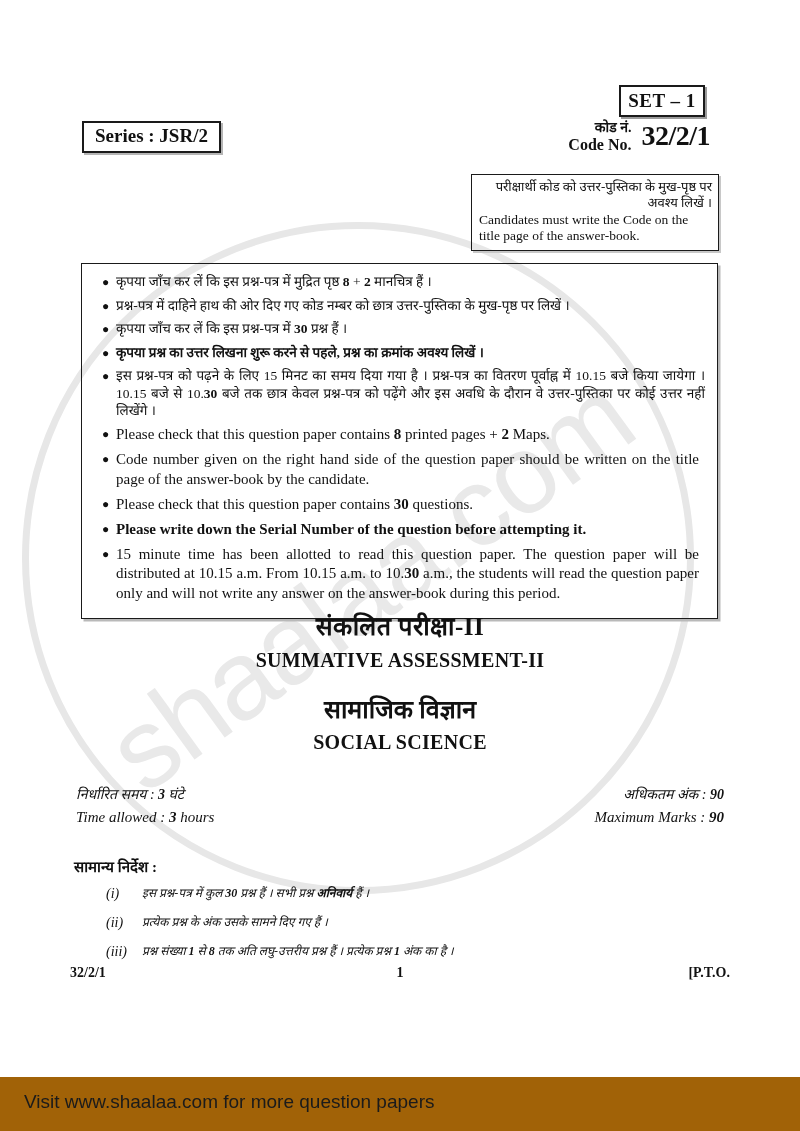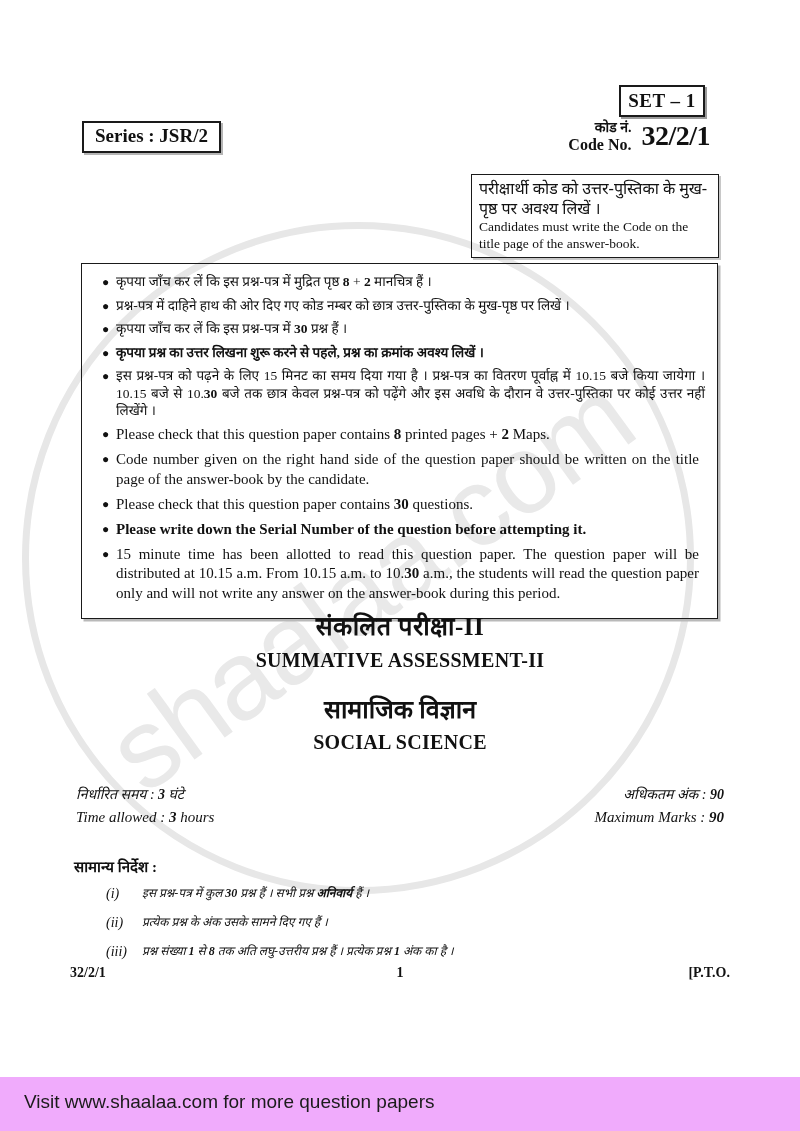--- a/index.html
+++ b/index.html
@@ -124,21 +124,21 @@
 
   .code-note {
     position: absolute;
     left: 471px; top: 174px;
     width: 248px;
     border: 1.5px solid #1a1a1a;
     box-shadow: 2px 2px 0 #c8c8c8;
     padding: 4px 6px 5px 7px;
     line-height: 1.22;
   }
-  .code-note .hi { font-size: 16px; font-weight: 500; }
+  .code-note .hi { font-size: 13px; font-weight: 500; text-align: right; }
   .code-note .en { font-size: 13.5px; margin-top: 1px; }
 
   
   .instr-box {
     position: absolute;
     left: 81px; top: 263px;
     width: 637px;
     min-height: 320px;
     border: 1.6px solid #1a1a1a;
     box-shadow: 2.5px 2.5px 0 #b9b9b9;
@@ -230,21 +230,21 @@
     font-size: 14px;
     font-weight: bold;
   }
   .footer .pg { position: absolute; left: 50%; transform: translateX(-50%); }
 
   
   .banner {
     position: absolute;
     left: 0; top: 1077px;
     width: 800px; height: 54px;
-    background: #f0abfc;
+    background: #a16207;
   }
   .banner-text {
     position: absolute;
     left: 24px; top: 14px;
     font-family: "Liberation Sans", sans-serif;
     font-size: 19px;
     color: #1b1b1b;
   }
 </style>
 </head>

